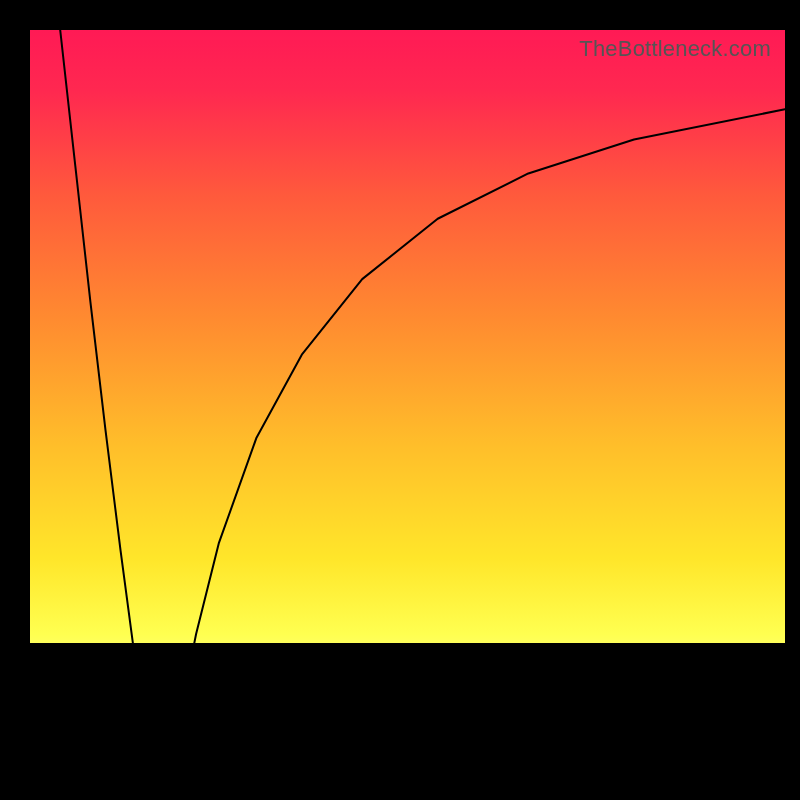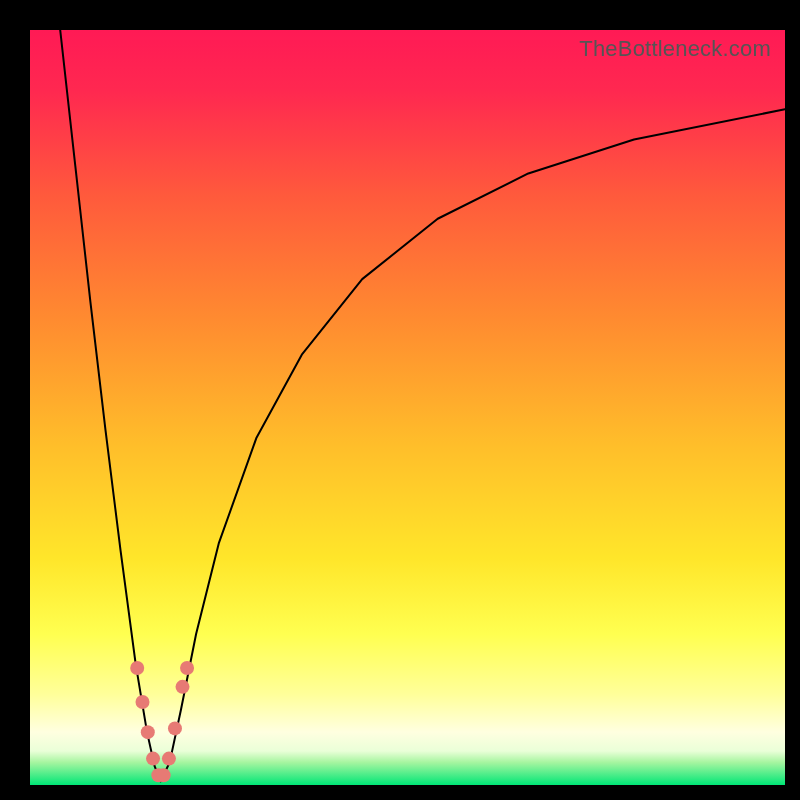--- a/index.html
+++ b/index.html
@@ -16,21 +16,21 @@
     left: 0; top: 0;
     width: 800px;
     height: 800px;
     background: #000;
   }
   .plot-area {
     position: absolute;
     left: 30px;
     top: 30px;
     width: 755px;
-    height: 755px;
+    height: 613px;
     overflow: hidden;
   }
   .gradient {
     position: absolute;
     left: 0; top: 0; right: 0; bottom: 0;
   }
   .watermark {
     position: absolute;
     top: 6px;
     right: 14px;

